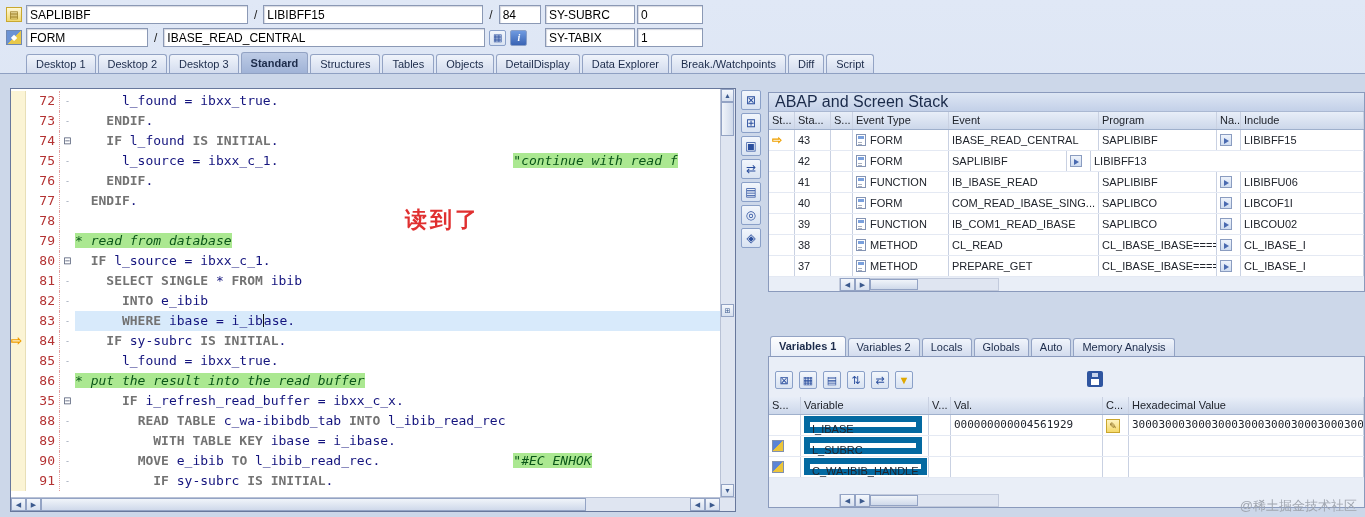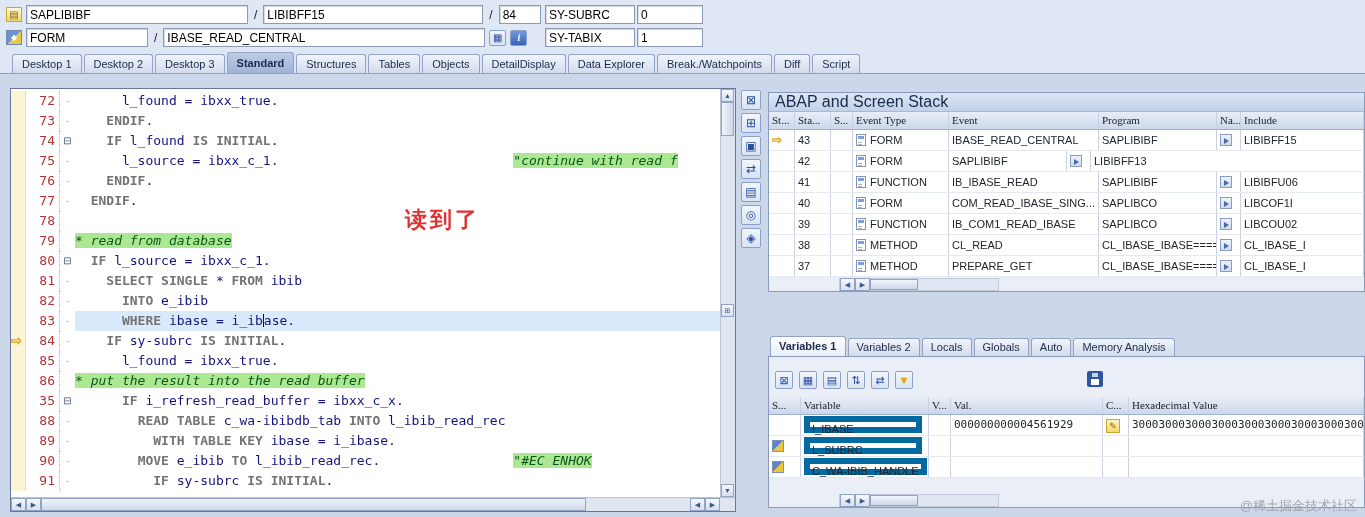--- a/index.html
+++ b/index.html
@@ -13,21 +13,21 @@
   .fld{height:19px;border:1px solid #8b99b5;background:#fff;font:12px "Liberation Sans",sans-serif;padding:0 3px;color:#000;box-shadow:inset 1px 1px 1px rgba(90,100,130,.25);}
   .slash{font-size:12px;color:#222;margin:0 2px;}
   .syg{position:absolute;left:545px;top:1px;display:flex;gap:2px;}
   .chip{display:inline-flex;align-items:center;justify-content:center;width:16px;height:15px;font-size:10px;flex:none;}
   .chip.session{background:linear-gradient(#fff8d8,#f0d870);border:1px solid #c8a830;color:#8a6a10;}
   .chip.form{background:linear-gradient(135deg,#6a92d4 50%,#e8c84a 50%);border:1px solid #7088b0;color:#fff;font-size:8px;}
   .btn-chip{width:17px;height:16px;border:1px solid #8aa0c8;background:linear-gradient(#f2f6fc,#d9e3f2);display:inline-flex;align-items:center;justify-content:center;font-size:10px;color:#2b4f9e;border-radius:2px;flex:none;}
   .btn-chip.info{background:linear-gradient(#6f9ae0,#3a64b4);color:#fff;font-weight:bold;font-style:italic;font-family:"Liberation Serif",serif;}
 
   
-  .tabstrip{position:absolute;top:53px;left:0;right:0;height:21px;padding-left:12px;display:flex;align-items:flex-end;border-bottom:1px solid #8fa0c2;}
+  .tabstrip{position:absolute;top:53px;left:0;right:0;height:21px;padding-left:26px;display:flex;align-items:flex-end;border-bottom:1px solid #8fa0c2;}
   .tab{height:19px;line-height:18px;padding:0 9px;font-size:11px;color:#1c2b4a;background:linear-gradient(#f0f4fb,#d3dcee);border:1px solid #93a3c4;border-bottom:none;border-radius:3px 3px 0 0;margin-right:2px;white-space:nowrap;}
   .tab.active{background:linear-gradient(#bdcbe5,#a0b3d7);font-weight:bold;height:21px;line-height:20px;}
   .content-bg{position:absolute;top:74px;left:0;right:0;bottom:0;background:#ccd7e9;}
 
   
   .editor{position:absolute;left:10px;top:88px;width:726px;height:424px;border:1px solid #68789c;background:#fff;display:flex;flex-direction:column;}
   .ed-main{flex:1;display:flex;overflow:hidden;}
   .ed-lines{flex:1;overflow:hidden;position:relative;padding-top:2px;background:#fff;}
   .ed-line{display:flex;height:20px;overflow:hidden;}
   .ed-margin{width:15px;flex:none;background:#fbf4d5;border-right:1px solid #e8dfb8;position:relative;}
@@ -57,21 +57,21 @@
   
   .vtoolbar{position:absolute;left:741px;top:90px;width:22px;display:flex;flex-direction:column;gap:3px;}
   .vbtn{width:20px;height:20px;border:1px solid #8aa0c8;background:linear-gradient(#f2f6fc,#d9e3f2);color:#2b4f9e;font-size:12px;line-height:18px;text-align:center;border-radius:2px;}
 
   
   .rightcol{position:absolute;left:768px;top:74px;right:0;bottom:0;}
   .panel{position:absolute;left:0;right:0;background:#e9eef7;border:1px solid #8a9abc;}
   .stack-panel{top:18px;height:200px;display:flex;flex-direction:column;}
   .panel-title{height:19px;line-height:18px;padding-left:6px;font-size:16px;color:#1a2a4a;background:linear-gradient(#dde6f4,#c3d0e8);border-bottom:1px solid #aab8d2;}
   .grid-head{display:flex;height:18px;background:linear-gradient(#e8eef8,#ccd7ea);border-bottom:1px solid #9fb0cc;font-size:11px;color:#222;}
-  .grid-head .sc,.grid-head .vc{line-height:17px;font-family:Liberation Serif, serif;}
+  .grid-head .sc,.grid-head .vc{line-height:17px;}
   .sc,.vc{flex:none;padding:0 3px;border-right:1px solid #c9d1e2;overflow:hidden;white-space:nowrap;line-height:20px;font-size:11px;color:#20242c;}
   .tr{display:flex;height:21px;background:#fff;border-bottom:1px solid #e4e9f3;}
   .c0{width:26px}.c1{width:36px}.c2{width:22px}.c3{width:96px}.c4{width:150px}.c5{width:118px}.c6{width:24px}.c7{flex:1;min-width:0;}
   .v0{width:32px}.v1{width:128px}.v2{width:22px}.v3{width:152px}.v4{width:26px}.v5{flex:1;min-width:0;}
   .stkarrow{color:#efa000;font-weight:bold;font-size:12px;line-height:19px;}
   .doc-chip{width:10px;height:12px;background:#fff;border:1px solid #8494b4;display:inline-block;position:relative;margin-right:4px;vertical-align:-2px;}
   .doc-chip::before{content:"";position:absolute;left:1px;right:1px;top:1px;height:3px;background:#7aa0dc;}
   .doc-chip::after{content:"";position:absolute;left:1px;right:3px;top:7px;height:1px;background:#a8b0c0;box-shadow:0 2px 0 #a8b0c0;}
   .na-chip{width:12px;height:12px;border:1px solid #8a9cc0;background:linear-gradient(#eef3fb,#cfdcf0);display:inline-block;position:relative;vertical-align:-2px;}
   .na-chip::after{content:"";position:absolute;left:3px;top:3px;border:3px solid transparent;border-left:5px solid #4a6ab0;}

